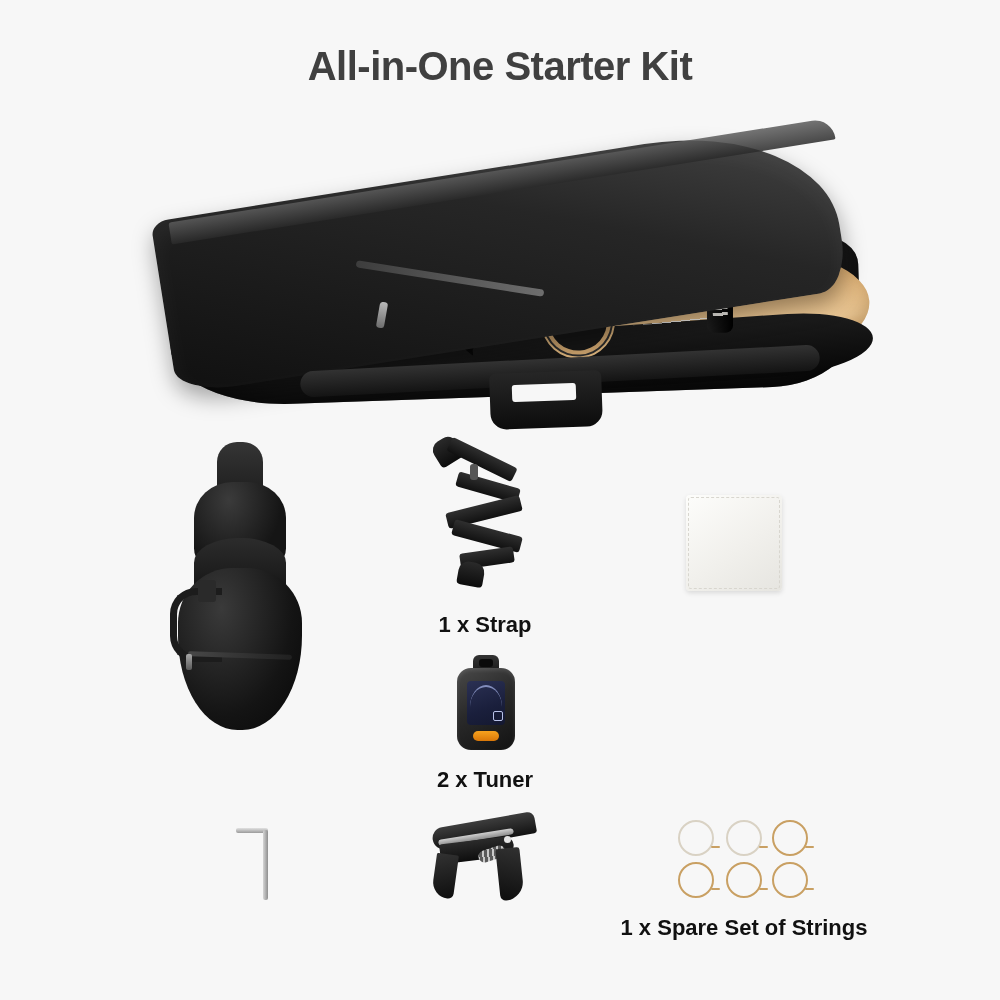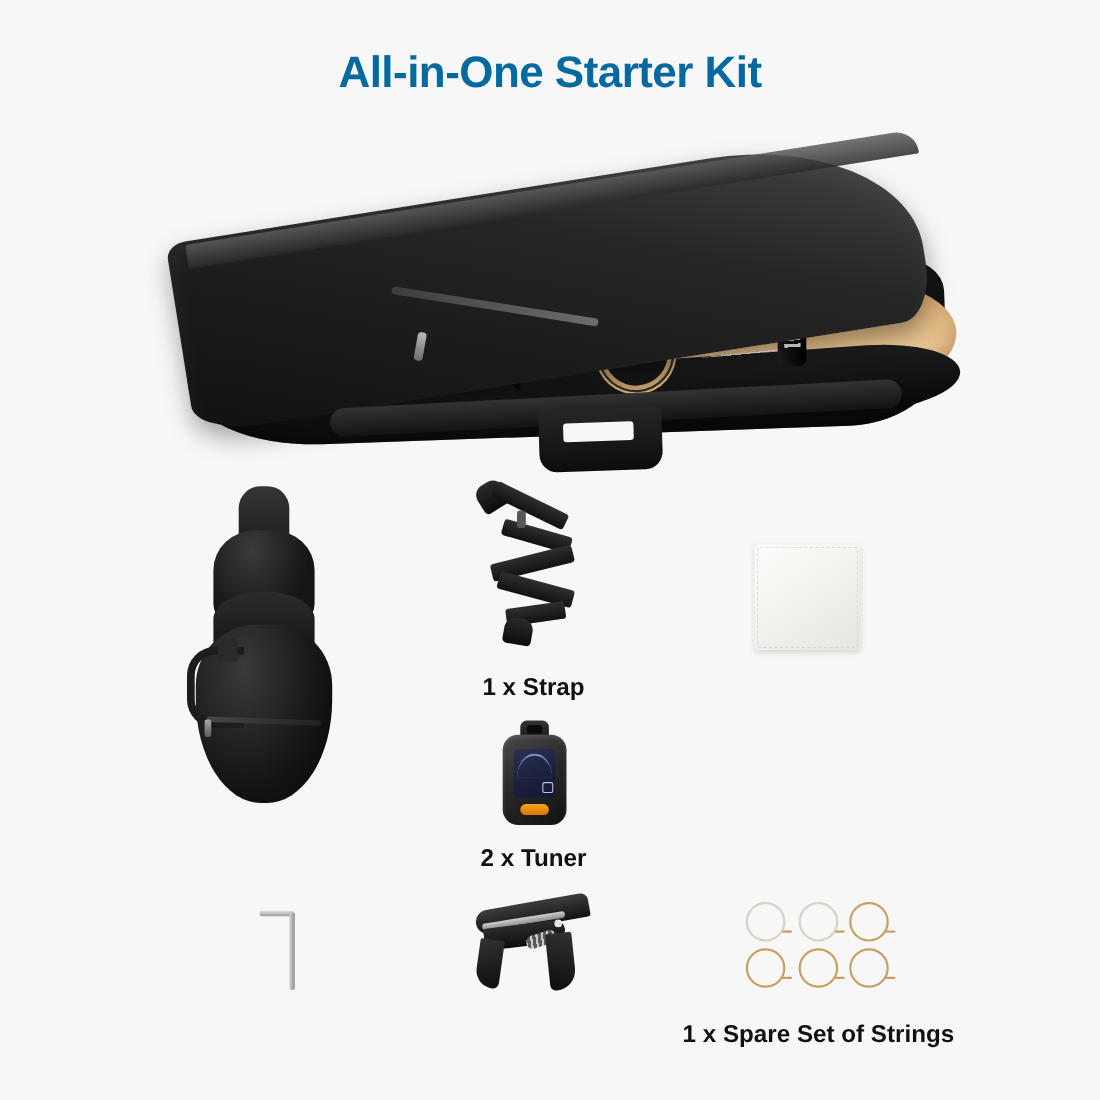--- a/index.html
+++ b/index.html
@@ -9,21 +9,21 @@
     font-family: "Liberation Sans", sans-serif;
     overflow: hidden;
   }
   .page { position: relative; width: 1000px; height: 1000px; background: #f7f7f7; }
 
   
   .title {
     position: absolute; top: 44px; left: 0; width: 1000px;
     text-align: center;
     font-size: 40px; font-weight: bold; letter-spacing: -0.5px;
-    color: #0369a1;
+    color: #404040;
   }
   .subtitle {
     position: absolute; top: 104px; left: 0; width: 1000px;
     text-align: center;
     font-size: 24px; font-weight: normal; color: #1a1a1a;
     letter-spacing: -0.2px;
   }
 
   
   .hero { position: absolute; left: 150px; top: 150px; width: 720px; height: 310px; }
@@ -420,16 +420,16 @@
       <div class="str-tail" style="left:81px; top:26px;"></div>
       <div class="str-coil" style="left:94px; top:0px;"></div>
       <div class="str-tail" style="left:127px;top:26px;"></div>
       <div class="str-coil" style="left:0px;  top:42px;"></div>
       <div class="str-tail" style="left:33px; top:68px;"></div>
       <div class="str-coil" style="left:48px; top:42px;"></div>
       <div class="str-tail" style="left:81px; top:68px;"></div>
       <div class="str-coil" style="left:94px; top:42px;"></div>
       <div class="str-tail" style="left:127px;top:68px;"></div>
     </div>
-    <div class="cell-label" style="top:110px;margin-top:12px;">1 x Spare Set of Strings</div>
+    <div class="cell-label" style="top:110px;">1 x Spare Set of Strings</div>
   </div>
 
 </div>
 
 </body></html>

